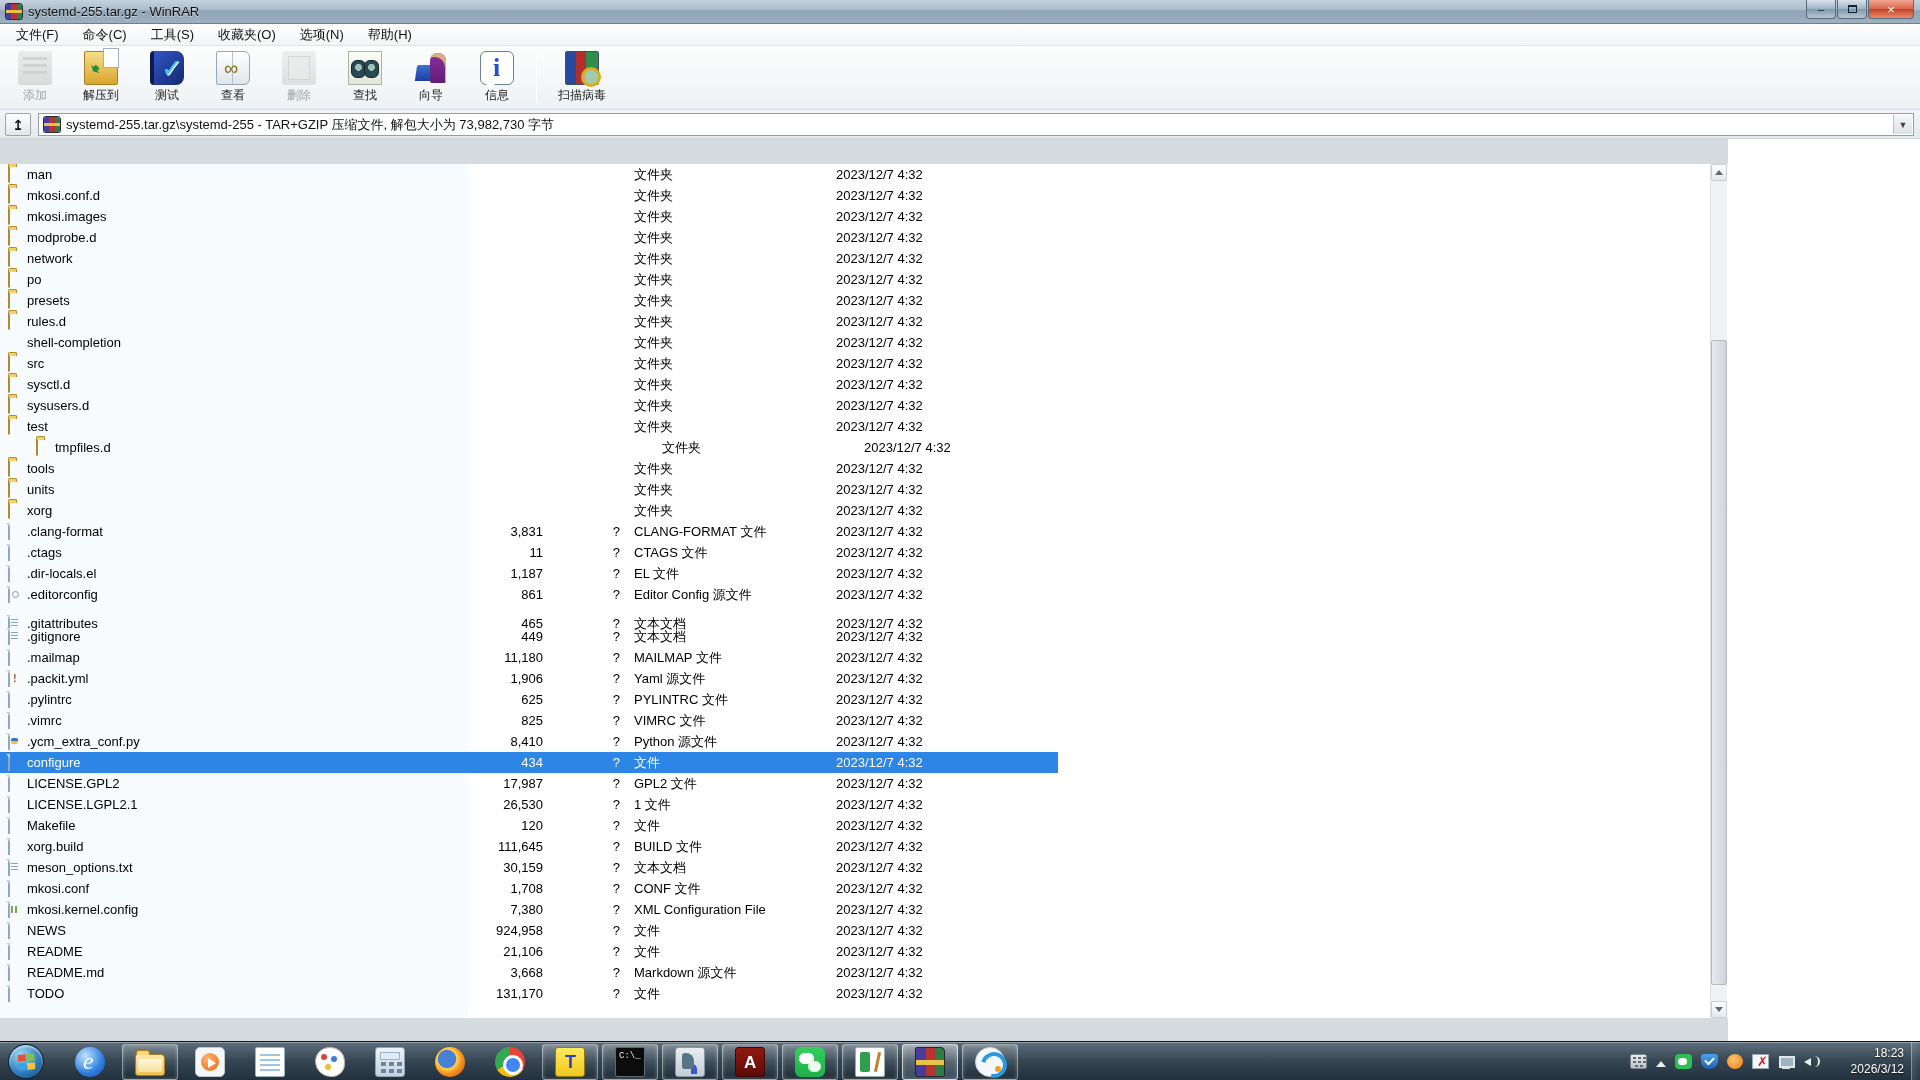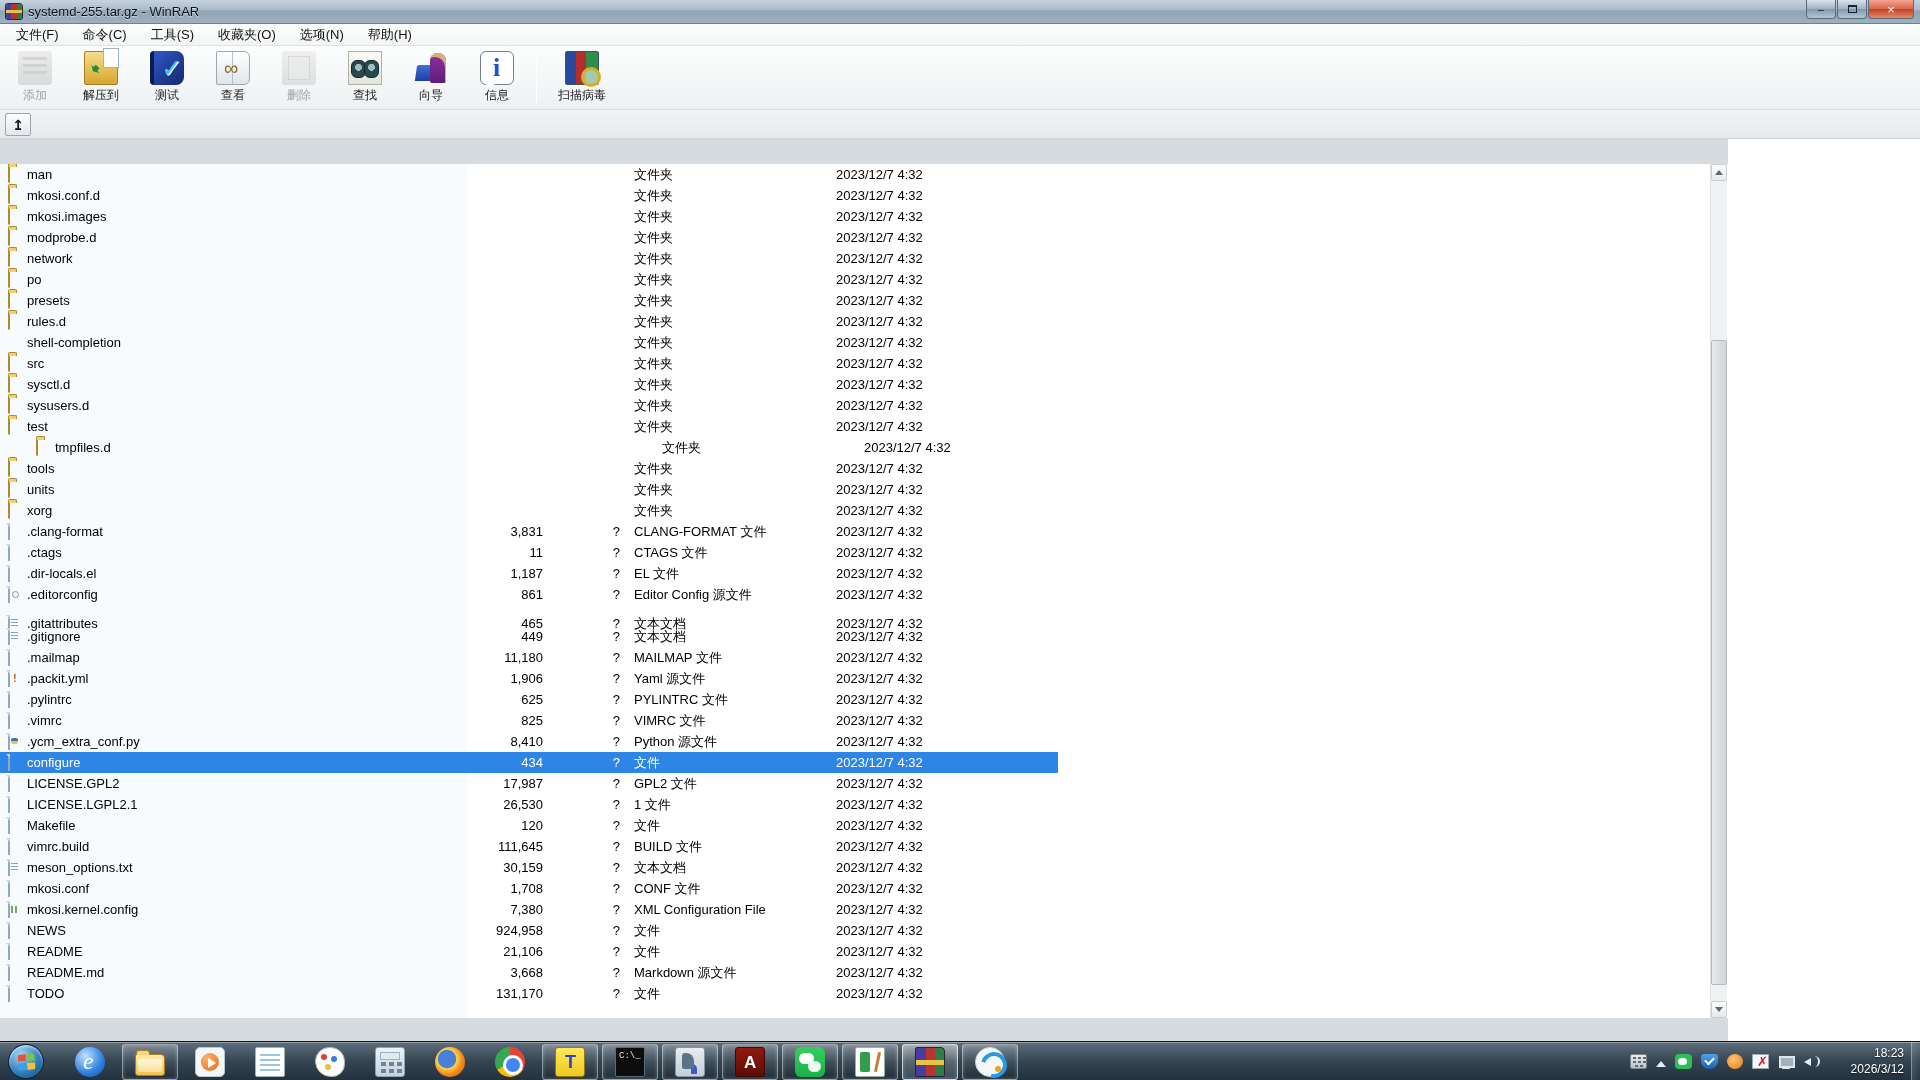--- a/index.html
+++ b/index.html
@@ -259,20 +259,25 @@
       <div class="tool-btn wide">
         <div class="t-icon ti-scan"></div>
         <div class="t-label">扫描病毒</div>
       </div>
     </div>
 
   <div id="addressbar">
     <div id="up-btn">
         <span class="up-glyph">↥</span>
       </div>
+    <div id="addr-combo">
+      <span class="books-icon"></span>
+      <span id="addr-text">systemd-255.tar.gz\systemd-255 - TAR+GZIP 压缩文件, 解包大小为 73,982,730 字节</span>
+      <div id="addr-drop">▼</div>
+    </div>
   </div>
 
   <div id="listheader">
       <div class="hcell sorted" style="left: 0px; width: 468px;">名称</div>
       <span class="sort-arrow" style="left: 229px;"></span>
       <div class="hcell num" style="left: 468px; width: 83px;">大小</div>
       <div class="hcell num" style="left: 551px; width: 77px;">压缩后大小</div>
       <div class="hcell" style="left: 628px; width: 199px;">类型</div>
       <div class="hcell" style="left: 827px; width: 116px;">修改时间</div>
       <div class="hcell" style="left: 943px; width: 115px;">CRC32</div>
@@ -305,21 +310,21 @@
       <div class="row" style="top: 462px;"><span class="c-icon ic-file txt"></span><span class="cell c-name">.gitignore</span><span class="cell c-size">449</span><span class="cell c-packed">?</span><span class="cell c-type">文本文档</span><span class="cell c-date">2023/12/7 4:32</span></div>
       <div class="row" style="top: 483px;"><span class="c-icon ic-file "></span><span class="cell c-name">.mailmap</span><span class="cell c-size">11,180</span><span class="cell c-packed">?</span><span class="cell c-type">MAILMAP 文件</span><span class="cell c-date">2023/12/7 4:32</span></div>
       <div class="row" style="top: 504px;"><span class="c-icon ic-file yml"></span><span class="cell c-name">.packit.yml</span><span class="cell c-size">1,906</span><span class="cell c-packed">?</span><span class="cell c-type">Yaml 源文件</span><span class="cell c-date">2023/12/7 4:32</span></div>
       <div class="row" style="top: 525px;"><span class="c-icon ic-file "></span><span class="cell c-name">.pylintrc</span><span class="cell c-size">625</span><span class="cell c-packed">?</span><span class="cell c-type">PYLINTRC 文件</span><span class="cell c-date">2023/12/7 4:32</span></div>
       <div class="row" style="top: 546px;"><span class="c-icon ic-file "></span><span class="cell c-name">.vimrc</span><span class="cell c-size">825</span><span class="cell c-packed">?</span><span class="cell c-type">VIMRC 文件</span><span class="cell c-date">2023/12/7 4:32</span></div>
       <div class="row" style="top: 567px;"><span class="c-icon ic-file py"></span><span class="cell c-name">.ycm_extra_conf.py</span><span class="cell c-size">8,410</span><span class="cell c-packed">?</span><span class="cell c-type">Python 源文件</span><span class="cell c-date">2023/12/7 4:32</span></div>
       <div class="row selected" style="top: 588px;"><div class="sel-band"></div><span class="c-icon ic-file "></span><span class="cell c-name">configure</span><span class="cell c-size">434</span><span class="cell c-packed">?</span><span class="cell c-type">文件</span><span class="cell c-date">2023/12/7 4:32</span></div>
       <div class="row" style="top: 609px;"><span class="c-icon ic-file "></span><span class="cell c-name">LICENSE.GPL2</span><span class="cell c-size">17,987</span><span class="cell c-packed">?</span><span class="cell c-type">GPL2 文件</span><span class="cell c-date">2023/12/7 4:32</span></div>
       <div class="row" style="top: 630px;"><span class="c-icon ic-file "></span><span class="cell c-name">LICENSE.LGPL2.1</span><span class="cell c-size">26,530</span><span class="cell c-packed">?</span><span class="cell c-type">1 文件</span><span class="cell c-date">2023/12/7 4:32</span></div>
       <div class="row" style="top: 651px;"><span class="c-icon ic-file "></span><span class="cell c-name">Makefile</span><span class="cell c-size">120</span><span class="cell c-packed">?</span><span class="cell c-type">文件</span><span class="cell c-date">2023/12/7 4:32</span></div>
-      <div class="row" style="top: 672px;"><span class="c-icon ic-file "></span><span class="cell c-name">vimrc.build</span><span class="cell c-size">111,645</span><span class="cell c-packed">?</span><span class="cell c-type">BUILD 文件</span><span class="cell c-date">2023/12/7 4:32</span></div>
+      <div class="row" style="top: 672px;"><span class="c-icon ic-file "></span><span class="cell c-name">xorg.build</span><span class="cell c-size">111,645</span><span class="cell c-packed">?</span><span class="cell c-type">BUILD 文件</span><span class="cell c-date">2023/12/7 4:32</span></div>
       <div class="row" style="top: 693px;"><span class="c-icon ic-file txt"></span><span class="cell c-name">meson_options.txt</span><span class="cell c-size">30,159</span><span class="cell c-packed">?</span><span class="cell c-type">文本文档</span><span class="cell c-date">2023/12/7 4:32</span></div>
       <div class="row" style="top: 714px;"><span class="c-icon ic-file "></span><span class="cell c-name">mkosi.conf</span><span class="cell c-size">1,708</span><span class="cell c-packed">?</span><span class="cell c-type">CONF 文件</span><span class="cell c-date">2023/12/7 4:32</span></div>
       <div class="row" style="top: 735px;"><span class="c-icon ic-file xml"></span><span class="cell c-name">mkosi.kernel.config</span><span class="cell c-size">7,380</span><span class="cell c-packed">?</span><span class="cell c-type">XML Configuration File</span><span class="cell c-date">2023/12/7 4:32</span></div>
       <div class="row" style="top: 756px;"><span class="c-icon ic-file "></span><span class="cell c-name">NEWS</span><span class="cell c-size">924,958</span><span class="cell c-packed">?</span><span class="cell c-type">文件</span><span class="cell c-date">2023/12/7 4:32</span></div>
       <div class="row" style="top: 777px;"><span class="c-icon ic-file "></span><span class="cell c-name">README</span><span class="cell c-size">21,106</span><span class="cell c-packed">?</span><span class="cell c-type">文件</span><span class="cell c-date">2023/12/7 4:32</span></div>
       <div class="row" style="top: 798px;"><span class="c-icon ic-file "></span><span class="cell c-name">README.md</span><span class="cell c-size">3,668</span><span class="cell c-packed">?</span><span class="cell c-type">Markdown 源文件</span><span class="cell c-date">2023/12/7 4:32</span></div>
       <div class="row" style="top: 819px;"><span class="c-icon ic-file "></span><span class="cell c-name">TODO</span><span class="cell c-size">131,170</span><span class="cell c-packed">?</span><span class="cell c-type">文件</span><span class="cell c-date">2023/12/7 4:32</span></div>
     </div>
 
   <div id="vscroll">

